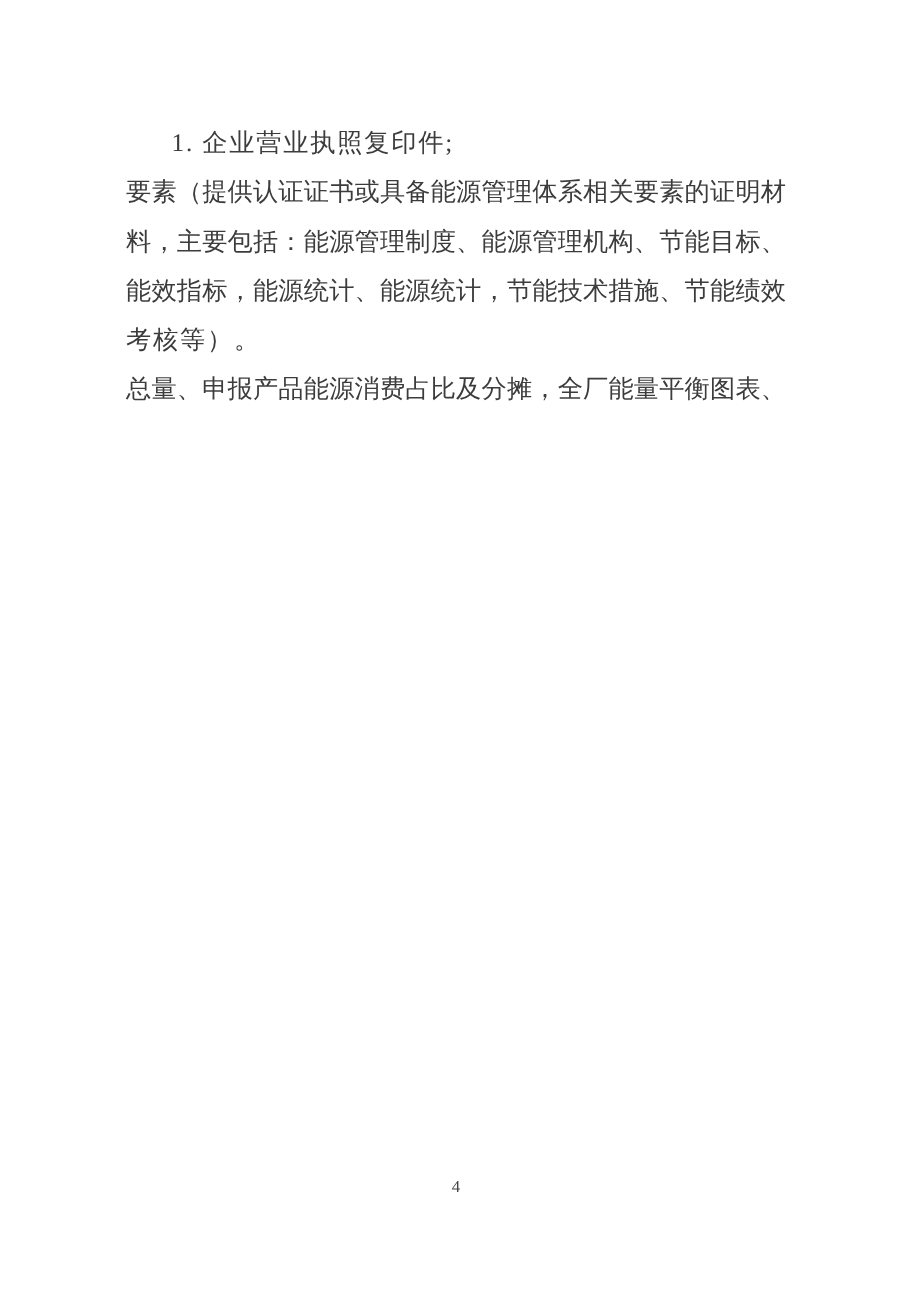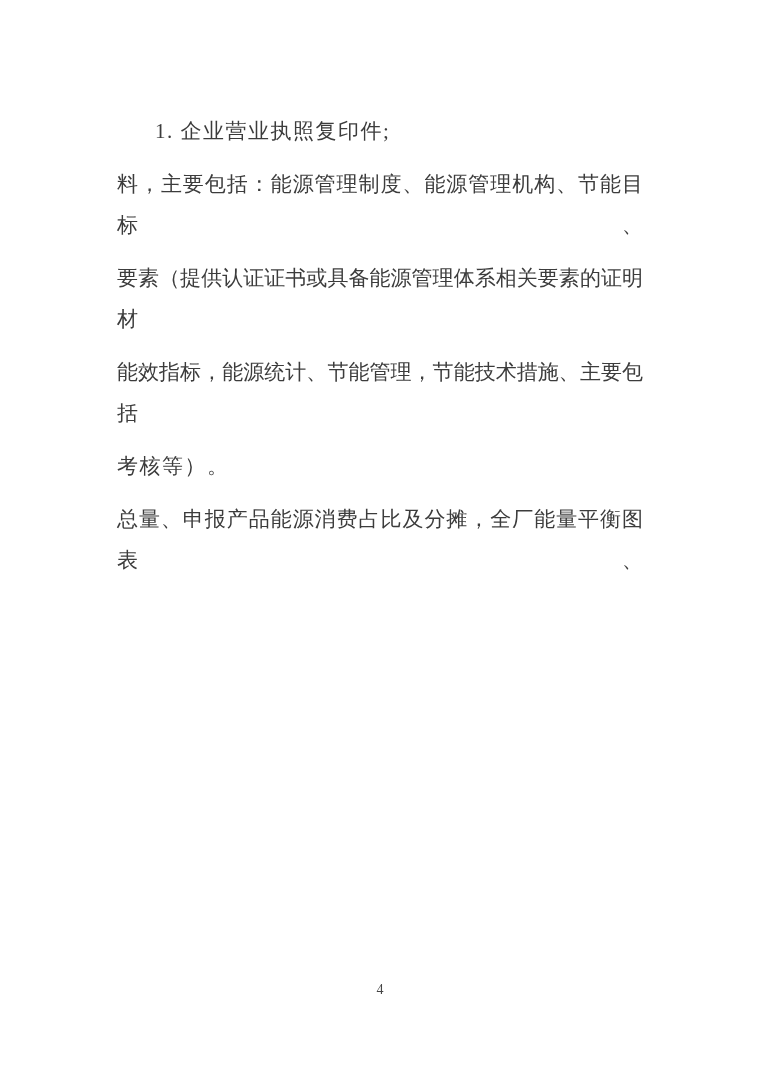--- a/index.html
+++ b/index.html
@@ -18,21 +18,21 @@
     position: absolute;
     left: 105px;
     top: 99px;
     width: 550px;
     font-family: "Liberation Serif", "DejaVu Serif", serif;
     font-size: 21px;
     line-height: 41px;
     color: #3c3c3c;
   }
   .line {
-    margin: 12px;
+    margin: 0;
     padding: 0;
     min-height: 41px;
     letter-spacing: 1.5px;
     white-space: nowrap;
   }
   .just {
     letter-spacing: 0;
     white-space: normal;
     text-align: justify;
     text-align-last: justify;
@@ -51,20 +51,20 @@
     font-size: 14px;
     color: #454545;
   }
 </style>
 </head>
 <body>
 
 <div class="page">
   <div class="content">
     <p class="line indent">1. 企业营业执照复印件;</p>
+    <p class="line just">要素（提供认证证书或具备能源管理体系相关要素的证明材</p>
     <p class="line just">料，主要包括：能源管理制度、能源管理机构、节能目标、</p>
-    <p class="line just">要素（提供认证证书或具备能源管理体系相关要素的证明材</p>
-    <p class="line just">能效指标，能源统计、节能管理，节能技术措施、主要包括</p>
+    <p class="line just">能效指标，能源统计、能源统计，节能技术措施、节能绩效</p>
     <p class="line">考核等）。</p>
     <p class="line just">总量、申报产品能源消费占比及分摊，全厂能量平衡图表、</p>
   </div>
   <div class="page-number">4</div>
 </div>
 
 </body></html>

